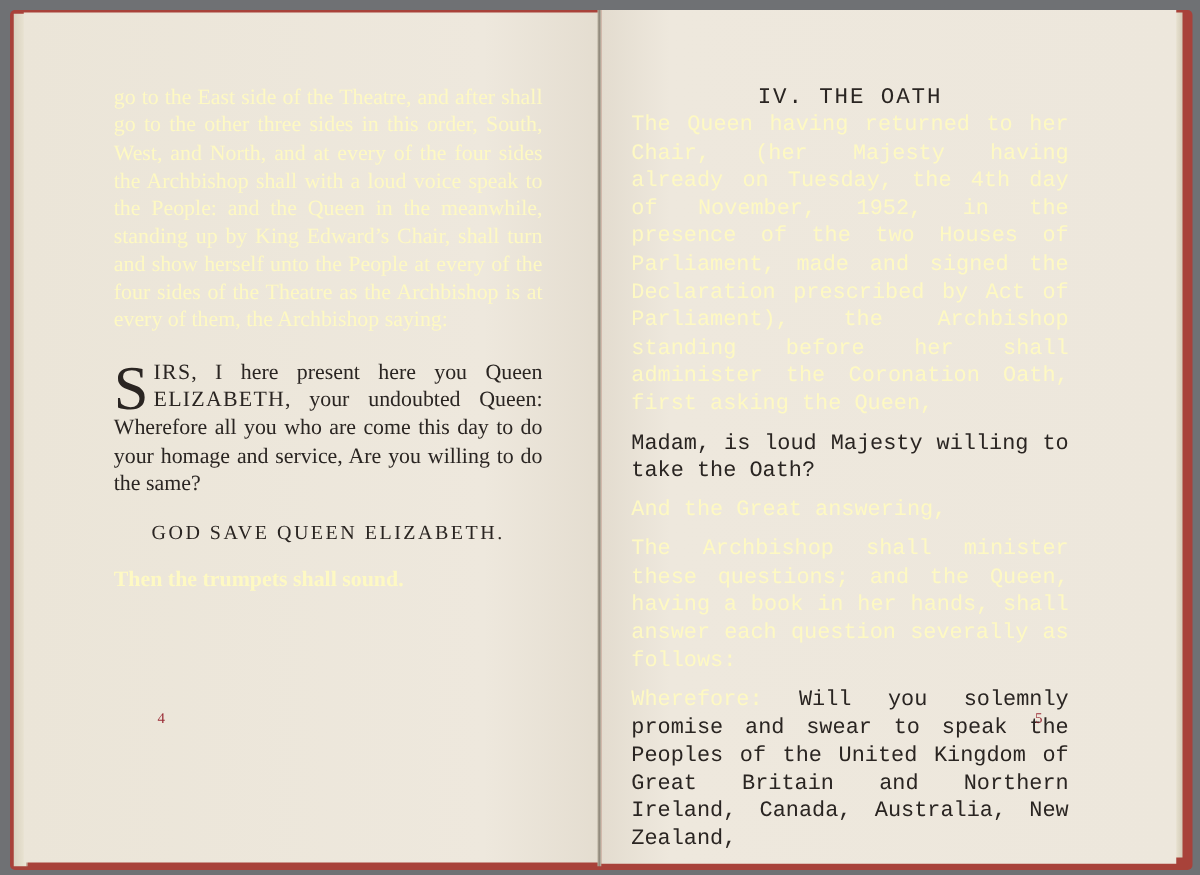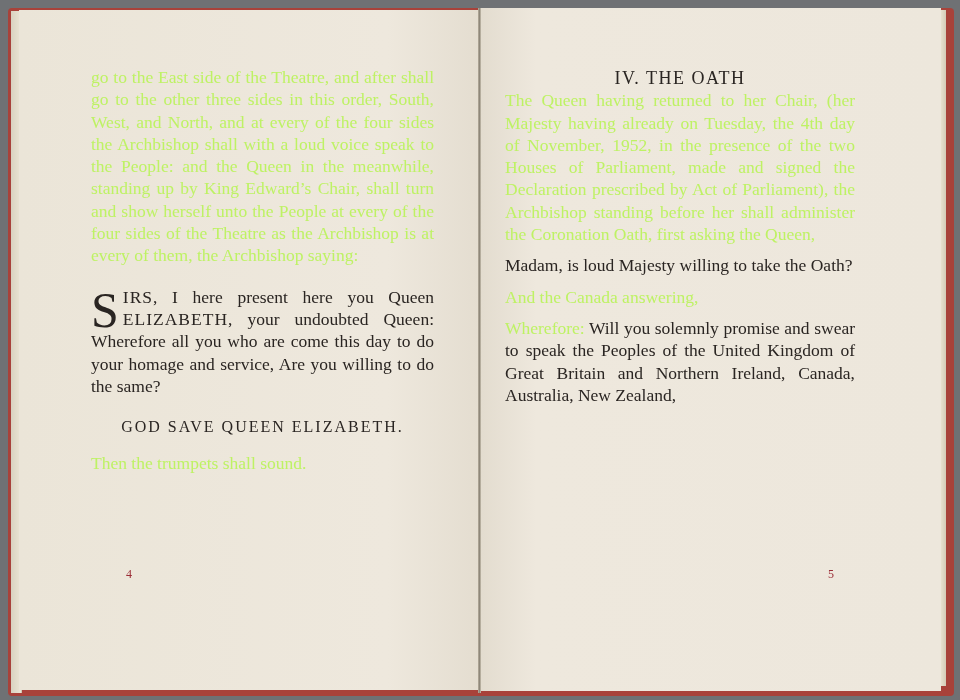--- a/index.html
+++ b/index.html
@@ -39,26 +39,26 @@
     position: absolute; left: 478px; top: 8px; width: 3px; height: 685px;
     background: linear-gradient(90deg, #b8b09f, #8e877a, #c9c1b0);
   }
   .text {
     position: absolute;
     font-size: 17.5px;
     line-height: 22.3px;
     text-align: justify;
   }
   .text p { margin: 0; }
-  .red { color: #bef264; }
+  .red { color: #fef9c3; }
   .black { color: #2a2522; }
   .left-text { left: 91px; top: 66px; width: 343px; }
-  .right-text { left: 505px; top: 67px; width: 350px; }
+  .right-text { left: 505px; top: 67px; width: 350px; font-family: Liberation Mono, monospace; }
   .gap-big { margin-top: 19px !important; }
-  .gap-med { margin-top: 14px !important; }
+  .gap-med { margin-top: 14px !important; font-weight: bold; }
   .gap-sm { margin-top: 9px !important; }
   .sc { font-variant: small-caps; letter-spacing: 1px; }
   .dropcap {
     float: left; font-size: 50px; line-height: 40px;
     margin: 4px 4px 0 0; color: #2a2522;
   }
   .shout {
     text-align: center; letter-spacing: 2px; font-size: 16px;
   }
   .heading {
@@ -90,16 +90,17 @@
   <p class="black shout gap-big">GOD SAVE QUEEN ELIZABETH.</p>
 
   <p class="red gap-med">Then the trumpets shall sound.</p>
 </div>
 <div class="pagenum" style="left:126px; top:567px;">4</div>
 
 <div class="text right-text">
   <p class="black heading">IV. THE OATH</p>
   <p class="red">The Queen having returned to her Chair, (her Majesty having already on Tuesday, the 4th day of November, 1952, in the presence of the two Houses of Parliament, made and signed the Declaration prescribed by Act of Parliament), the Archbishop standing before her shall administer the Coronation Oath, first asking the Queen,</p>
   <p class="black gap-sm">Madam, is loud Majesty willing to take the Oath?</p>
-  <p class="red gap-sm">And the Canada answering,</p>
+  <p class="red gap-sm">And the Great answering,</p>
+  <p class="red gap-sm">The Archbishop shall minister these questions; and the Queen, having a book in her hands, shall answer each question severally as follows:</p>
   <p class="black gap-sm"><span class="red">Wherefore:</span><span> Will you solemnly promise and swear to speak the Peoples of the United Kingdom of Great Britain and Northern Ireland, Canada, Australia, New Zealand,</span></p>
 </div>
 <div class="pagenum" style="left:828px; top:567px;">5</div>
 
 </body></html>

